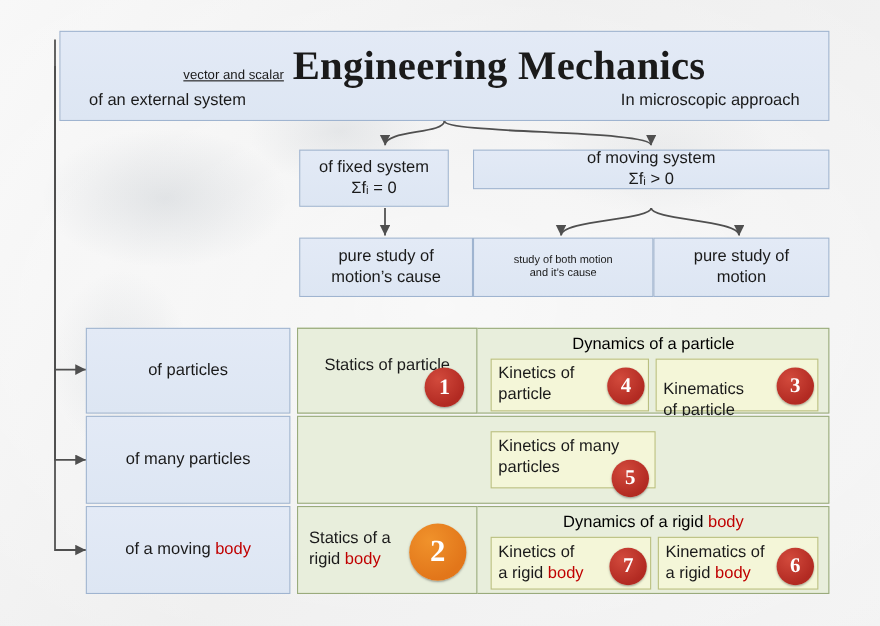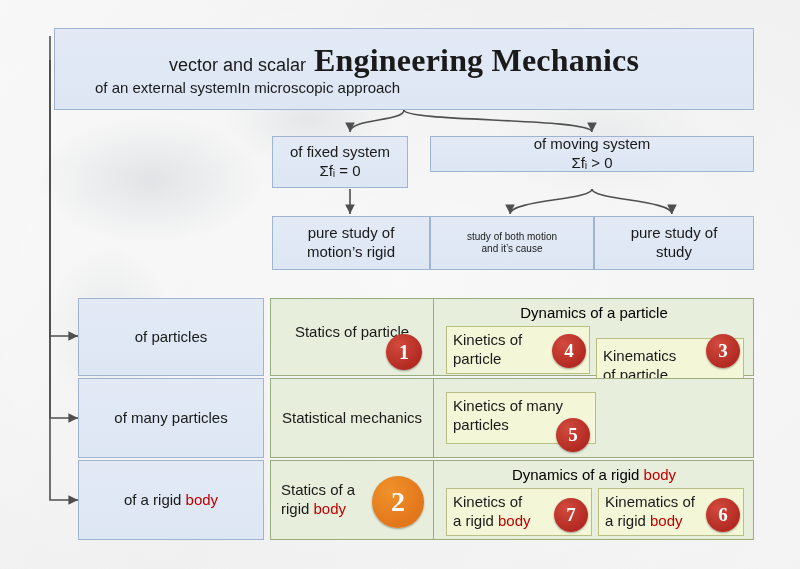--- a/index.html
+++ b/index.html
@@ -40,25 +40,25 @@
     background:#e8eedc;
     border:1px solid #9aab7c;
   }
   .yellow{
     background:#f4f6d8;
     border:1px solid #b9bf80;
   }
   .title-box{font-size:15px;}
   .title-main{
     font-family:"Liberation Serif", serif;
-    font-size:32px;font-weight:bold;letter-spacing:.2px;
+    font-size:37px;font-weight:bold;letter-spacing:.2px;
   }
   .title-row{display:flex;align-items:baseline;justify-content:center;gap:8px;width:100%;}
-  .sub-left{font-size:18px;}
-  .row2{display:flex;width:100%;box-sizing:border-box;padding:0 40px;font-size:15px;}
+  .sub-left{font-size:12px;text-decoration:underline;}
+  .row2{display:flex;justify-content:space-between;width:100%;box-sizing:border-box;padding:0 26px;font-size:15px;}
 
   .red{color:#c00000;}
 
   .badge{
     position:absolute;
     border-radius:50%;
     color:#fff;font-weight:bold;
     display:flex;align-items:center;justify-content:center;
     font-family:"Liberation Serif", serif;
     box-shadow:0 1px 2px rgba(0,0,0,.35);
@@ -119,67 +119,64 @@
     <div class="lbl">of fixed system</div>
     <div class="lbl">Σfᵢ = 0</div>
   </div>
   <div class="box blue med" style="left:430px;top:136px;width:324px;height:36px;">
     <div class="lbl">of moving system</div>
     <div class="lbl">Σfᵢ &gt; 0</div>
   </div>
 
   <div class="box blue med" style="left:272px;top:216px;width:158px;height:54px;">
     <div class="lbl">pure study of</div>
-    <div class="lbl">motion’s rigid</div>
+    <div class="lbl">motion’s cause</div>
   </div>
   <div class="box blue small" style="left:430px;top:216px;width:164px;height:54px;">
     <div class="lbl">study of both motion</div>
     <div class="lbl">and it’s cause</div>
   </div>
   <div class="box blue med" style="left:594px;top:216px;width:160px;height:54px;">
     <div class="lbl">pure study of</div>
-    <div class="lbl">study</div>
+    <div class="lbl">motion</div>
   </div>
 
   <div class="box blue med" style="left:78px;top:298px;width:186px;height:78px;">
     <div class="lbl">of particles</div>
   </div>
   <div class="box blue med" style="left:78px;top:378px;width:186px;height:80px;">
     <div class="lbl">of many particles</div>
   </div>
   <div class="box blue med" style="left:78px;top:460px;width:186px;height:80px;">
     <div class="lbl">
-      <span>of a rigid </span><span class="red">body</span>
+      <span>of a moving </span><span class="red">body</span>
     </div>
   </div>
 
   <div class="box green" style="left:270px;top:298px;width:484px;height:78px;"></div>
   <div class="box green med" style="left:270px;top:298px;width:164px;height:78px;">
     <div class="lbl" style="margin-top:-10px;">Statics of particle</div>
   </div>
   <div class="badge badge-red" style="left:386px;top:334px;width:36px;height:36px;font-size:20px;">1</div>
 
   <div class="med" style="position:absolute;left:436px;top:304px;width:316px;text-align:center;">Dynamics of a particle</div>
 
   <div class="box yellow med" style="left:446px;top:326px;width:144px;height:48px;align-items:flex-start;justify-content:flex-start;padding:4px 6px;">
     <div class="lbl" style="text-align:left;">Kinetics of</div>
     <div class="lbl" style="text-align:left;">particle</div>
   </div>
   <div class="badge badge-red" style="left:552px;top:334px;width:34px;height:34px;font-size:19px;">4</div>
 
-  <div class="box yellow med" style="left:596px;top:326px;width:148px;height:48px;align-items:flex-start;justify-content:flex-start;padding:8px 6px;margin-top:12px;">
+  <div class="box yellow med" style="left:596px;top:326px;width:148px;height:48px;align-items:flex-start;justify-content:flex-start;padding:18px 6px;">
     <div class="lbl" style="text-align:left;">Kinematics</div>
     <div class="lbl" style="text-align:left;">of particle</div>
   </div>
   <div class="badge badge-red" style="left:706px;top:334px;width:34px;height:34px;font-size:19px;">3</div>
 
   <div class="box green" style="left:270px;top:378px;width:484px;height:80px;"></div>
-  <div class="box green med" style="left:270px;top:378px;width:164px;height:80px;">
-    <div class="lbl">Statistical mechanics</div>
-  </div>
   <div class="box yellow med" style="left:446px;top:392px;width:150px;height:52px;align-items:flex-start;justify-content:flex-start;padding:4px 6px;">
     <div class="lbl" style="text-align:center;">Kinetics of many</div>
     <div class="lbl" style="text-align:left;">particles</div>
   </div>
   <div class="badge badge-red" style="left:556px;top:418px;width:34px;height:34px;font-size:19px;">5</div>
 
   <div class="box green" style="left:270px;top:460px;width:484px;height:80px;"></div>
   <div class="box green med" style="left:270px;top:460px;width:164px;height:80px;align-items:flex-start;justify-content:center;padding-left:10px;">
     <div class="lbl" style="text-align:center;">Statics of a</div>
     <div class="lbl" style="text-align:left;">

